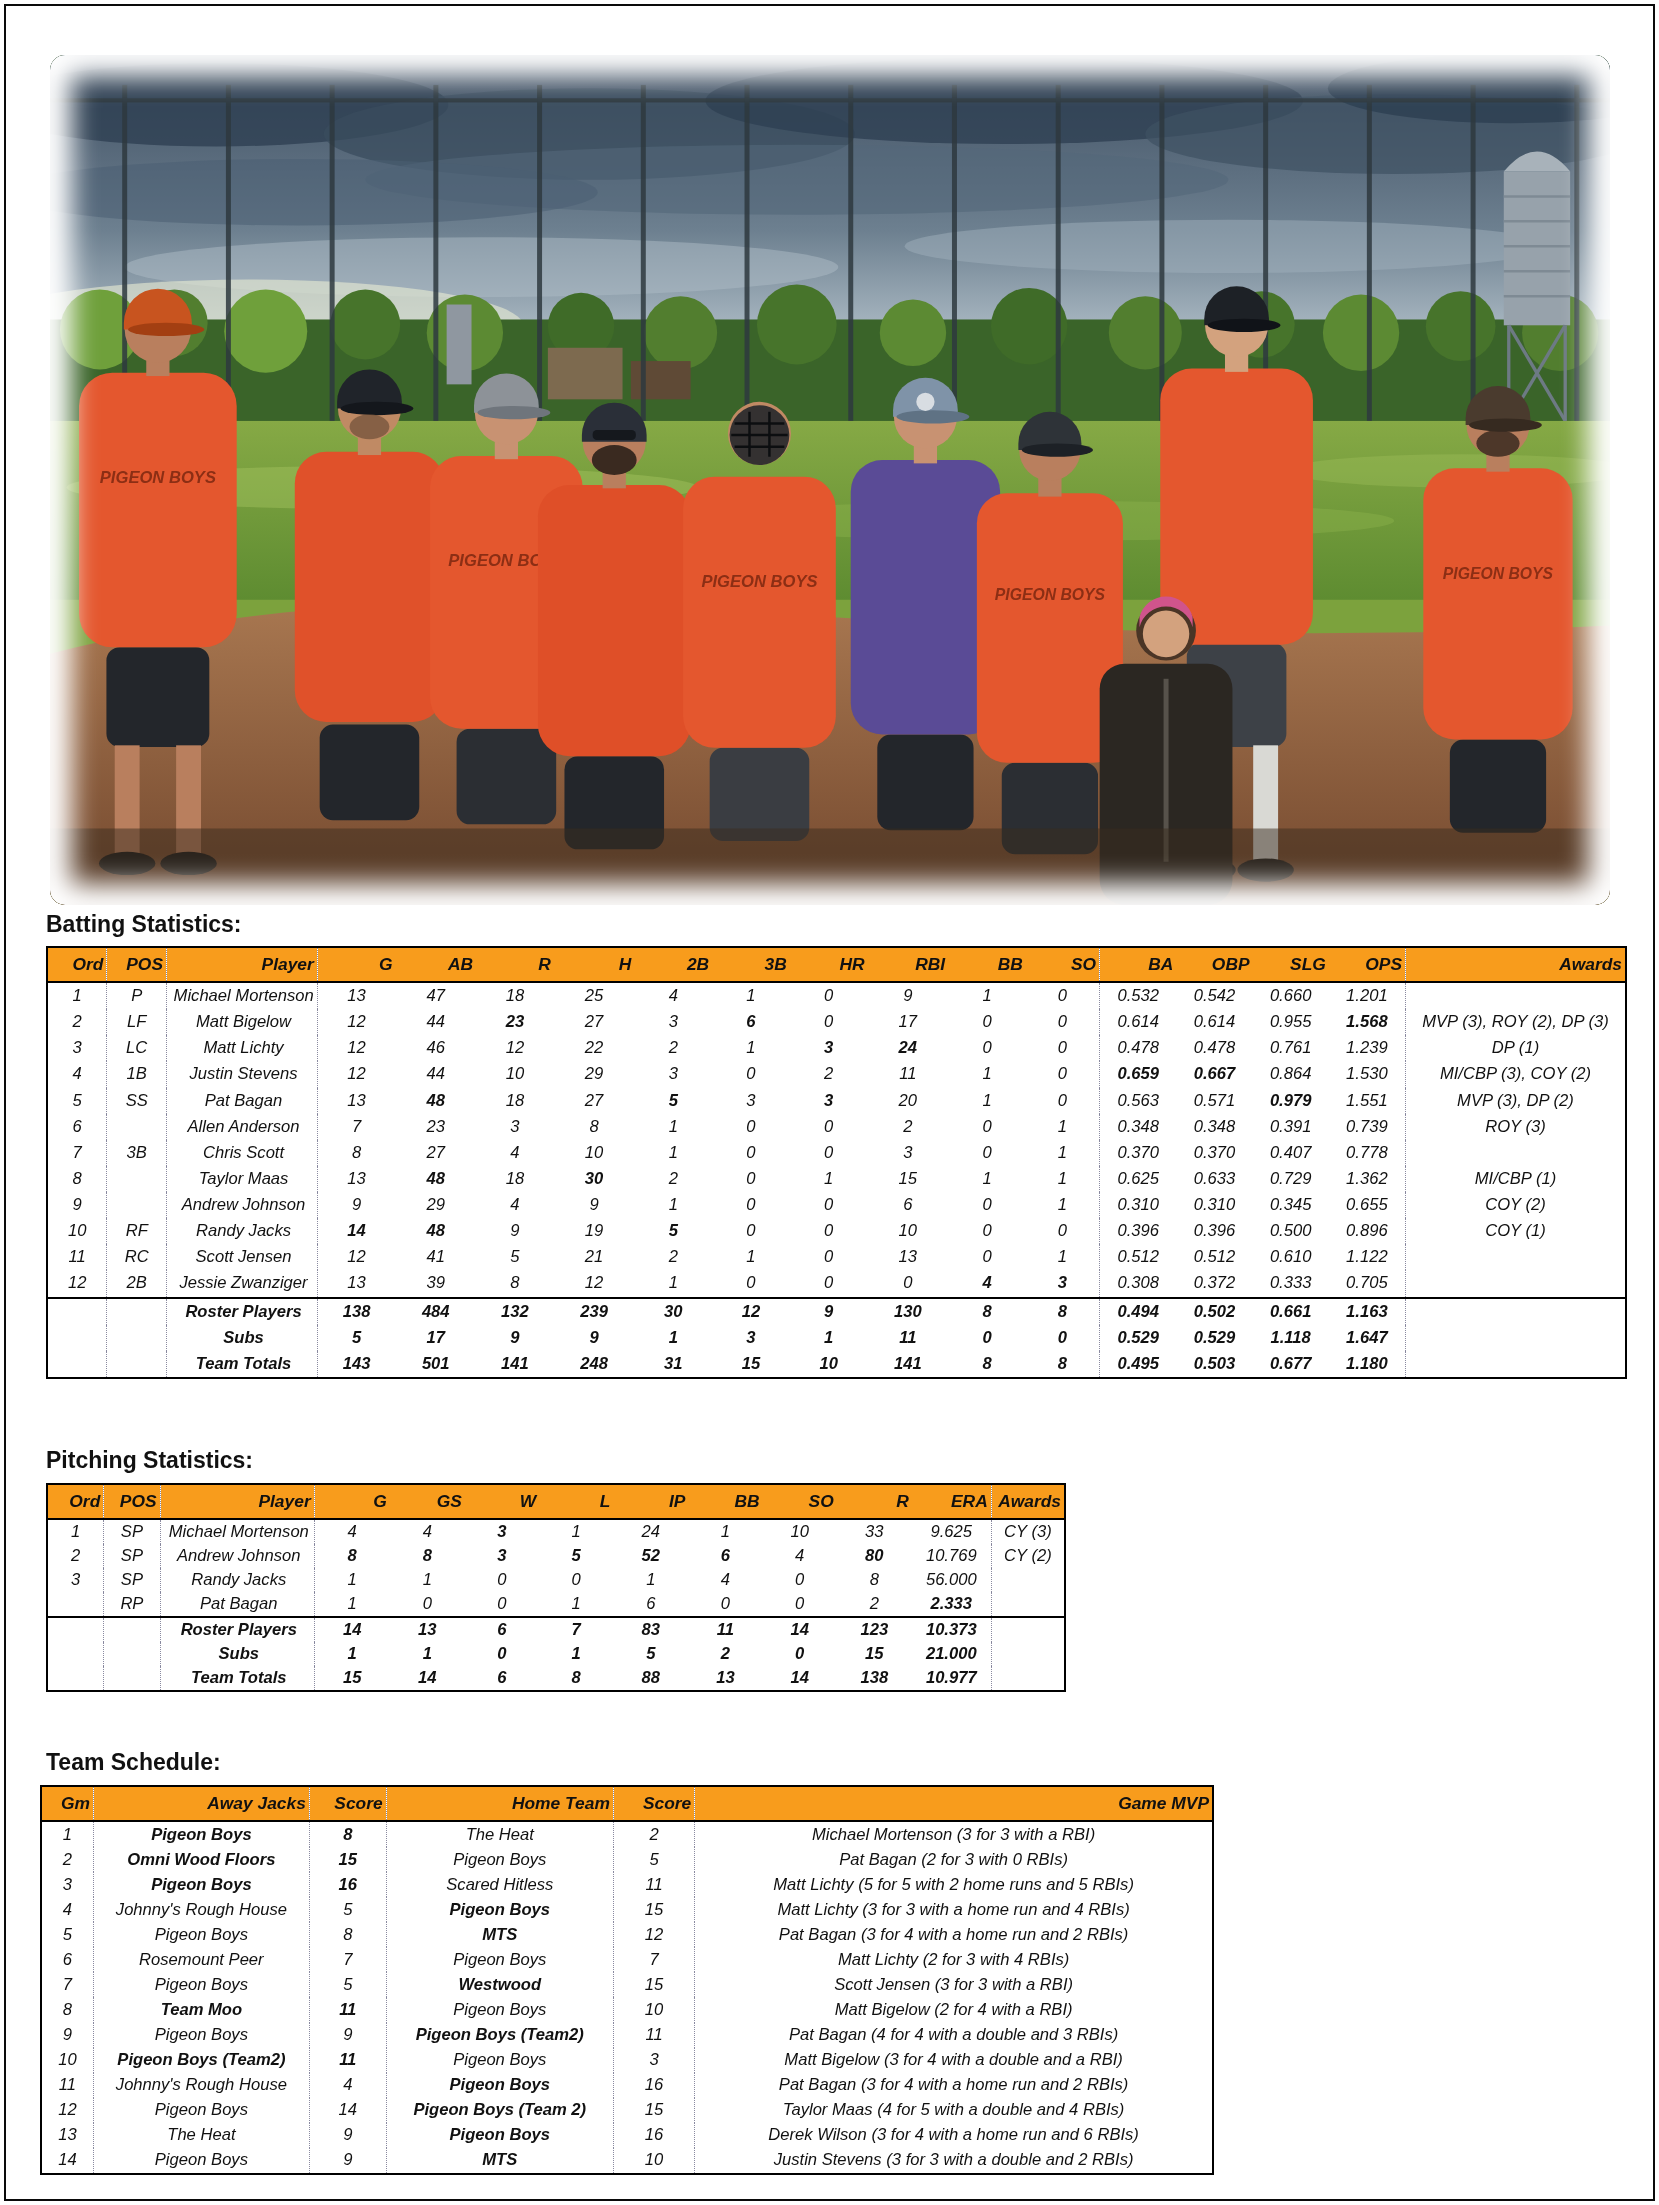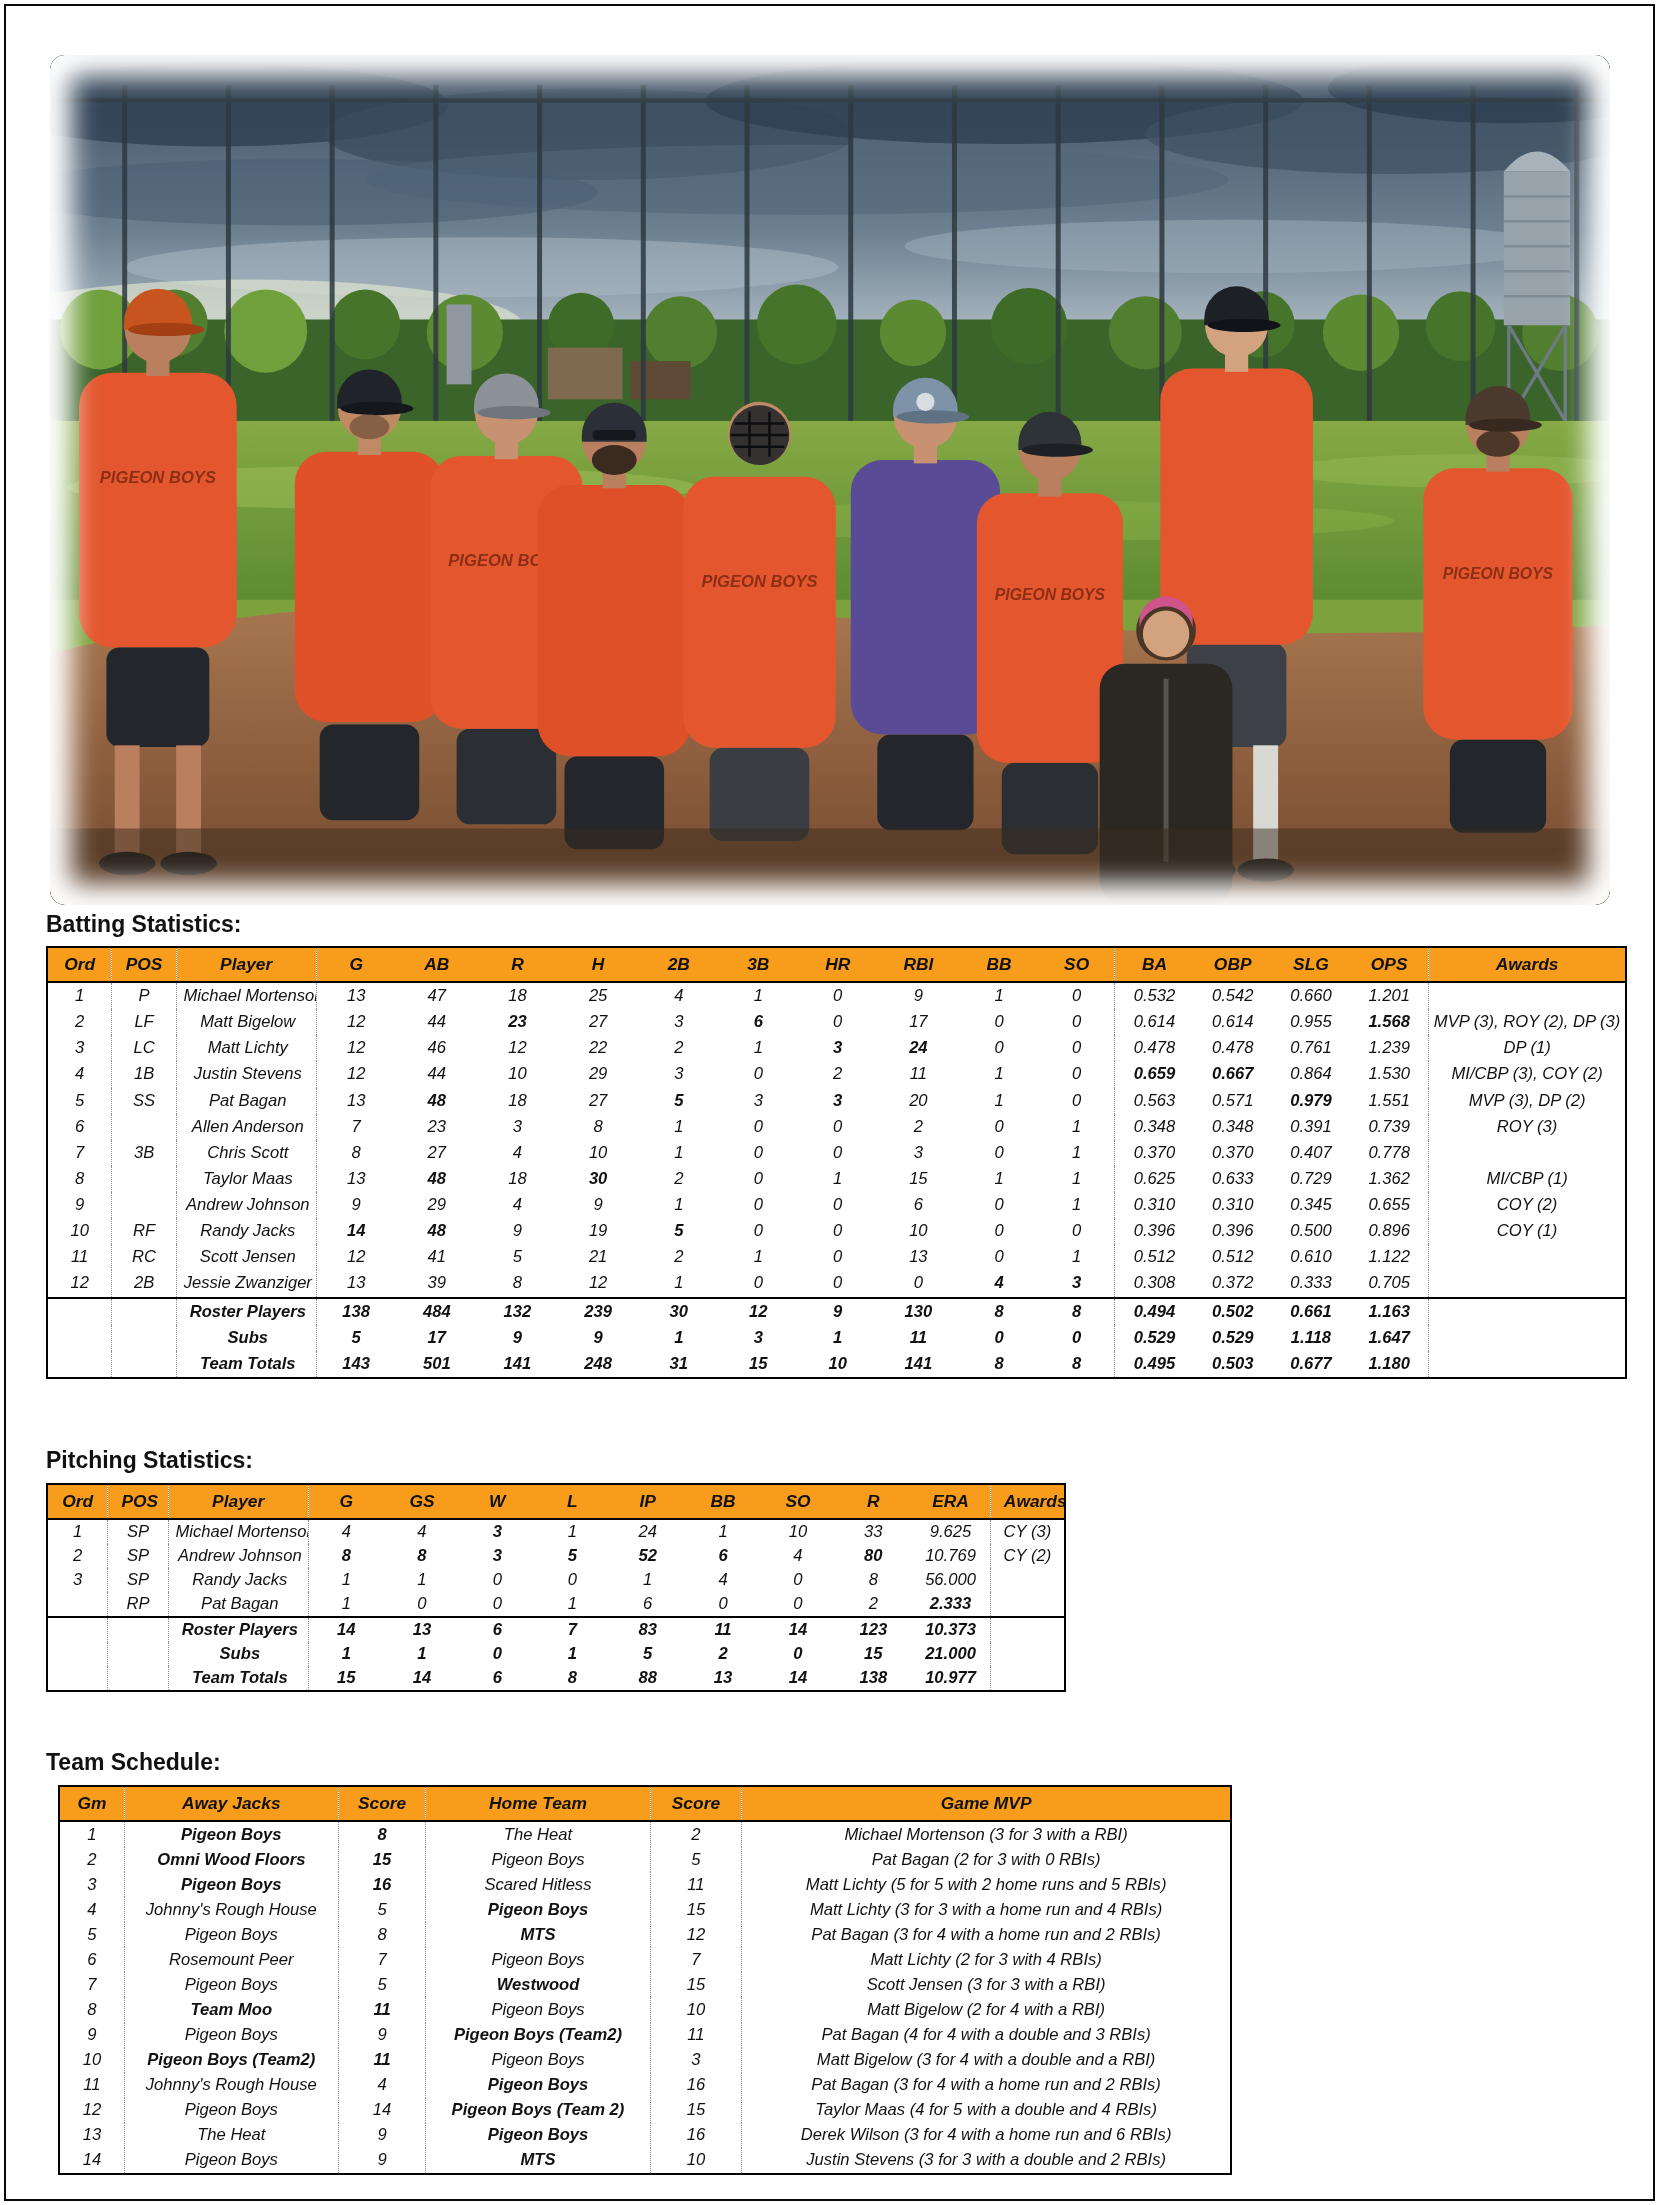--- a/index.html
+++ b/index.html
@@ -27,25 +27,25 @@
   #batting-heading{left:46px;top:911px;}
   #pitching-heading{left:46px;top:1447px;}
   #schedule-heading{left:46px;top:1749px;}
 
   table.stats{
     position:absolute;border-collapse:collapse;table-layout:fixed;
     border:2.5px solid #000;background:#fff;
   }
   #batting-table{left:46px;top:946px;width:1581px;height:433px;}
   #pitching-table{left:46px;top:1483px;width:1020px;height:202px;}
-  #schedule-table{left:58px;top:1785px;width:1174px;height:390px;}
+  #schedule-table{left:40px;top:1785px;width:1174px;height:390px;}
 
   table.stats th{
     background:#F89C1C;font-weight:bold;font-style:italic;font-size:17.4px;
-    border-bottom:2.5px solid #000;height:33px;padding:0 13px;text-align:center;
+    border-bottom:2.5px solid #000;height:33px;padding:0 3px;text-align:right;
     overflow:hidden;white-space:nowrap;
   }
   table.stats td{
     font-style:italic;font-size:16.6px;height:26px;padding:0 3.3px;text-align:center;
     overflow:hidden;white-space:nowrap;
   }
   #pitching-table td{height:24px;}
   #schedule-table td{height:25px;}
   table.stats td.b, table.stats tr.total td{font-weight:bold;}
   tr.first-total td{border-top:2.5px solid #000;}

